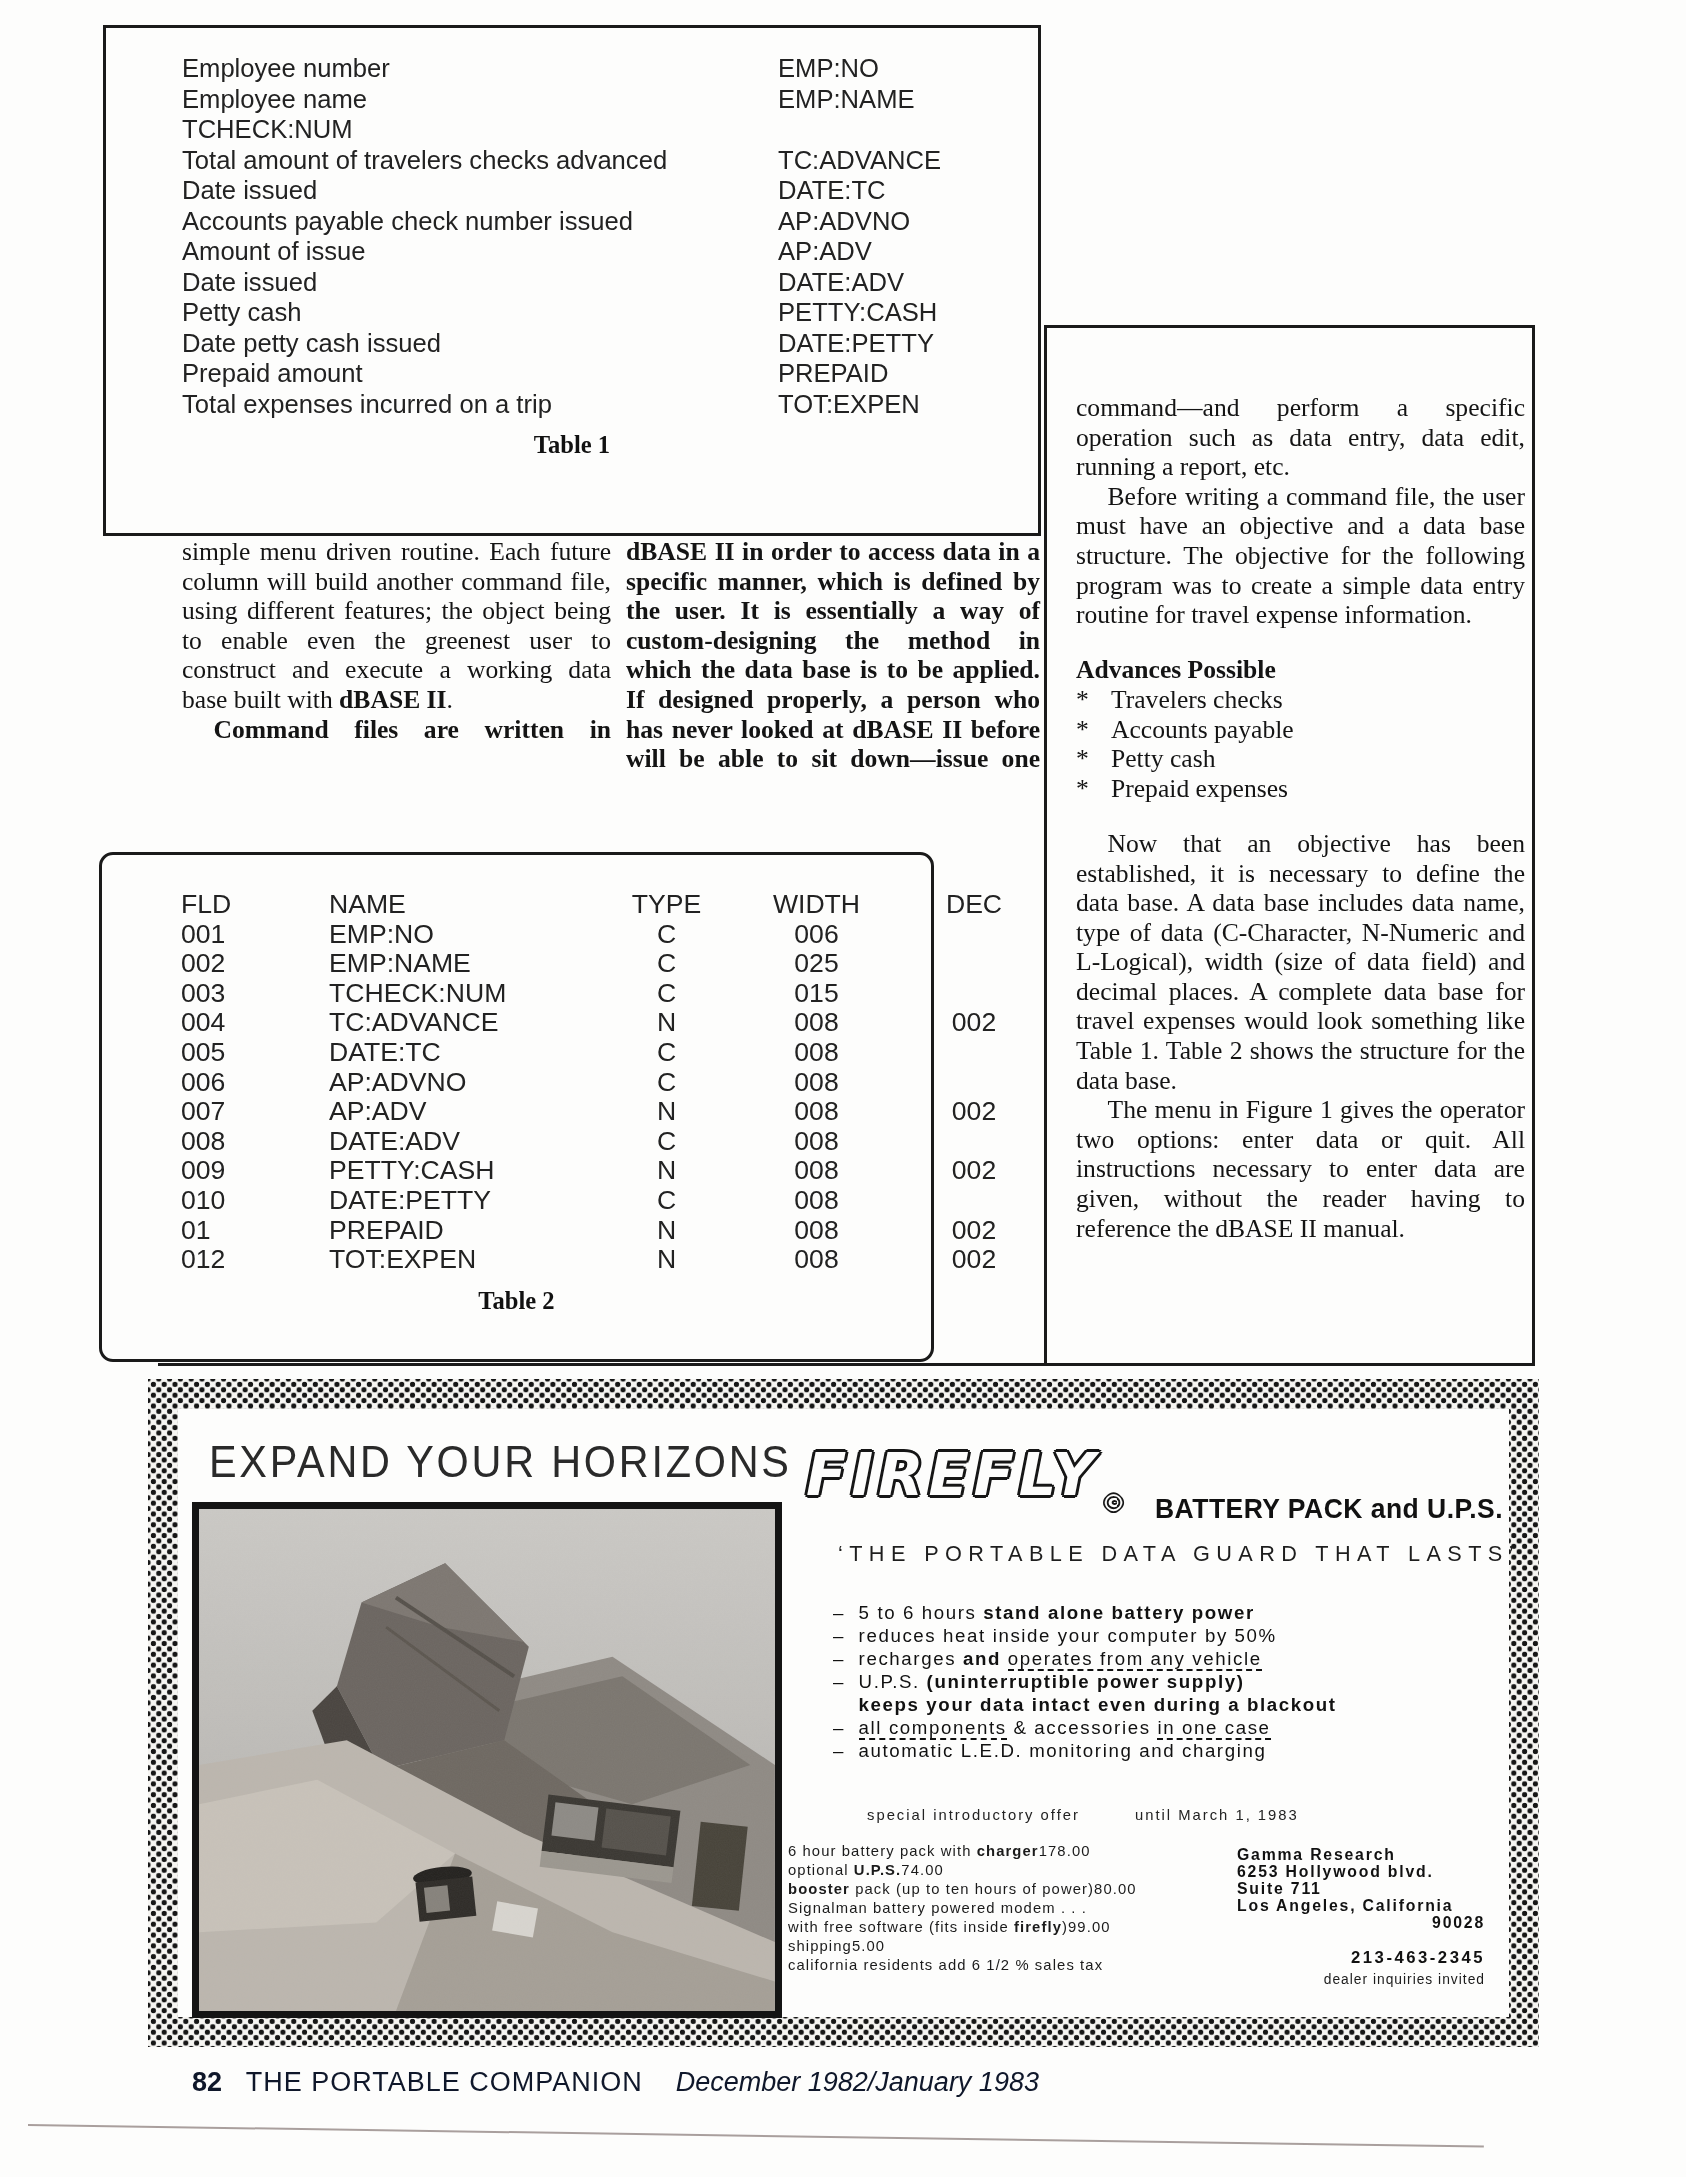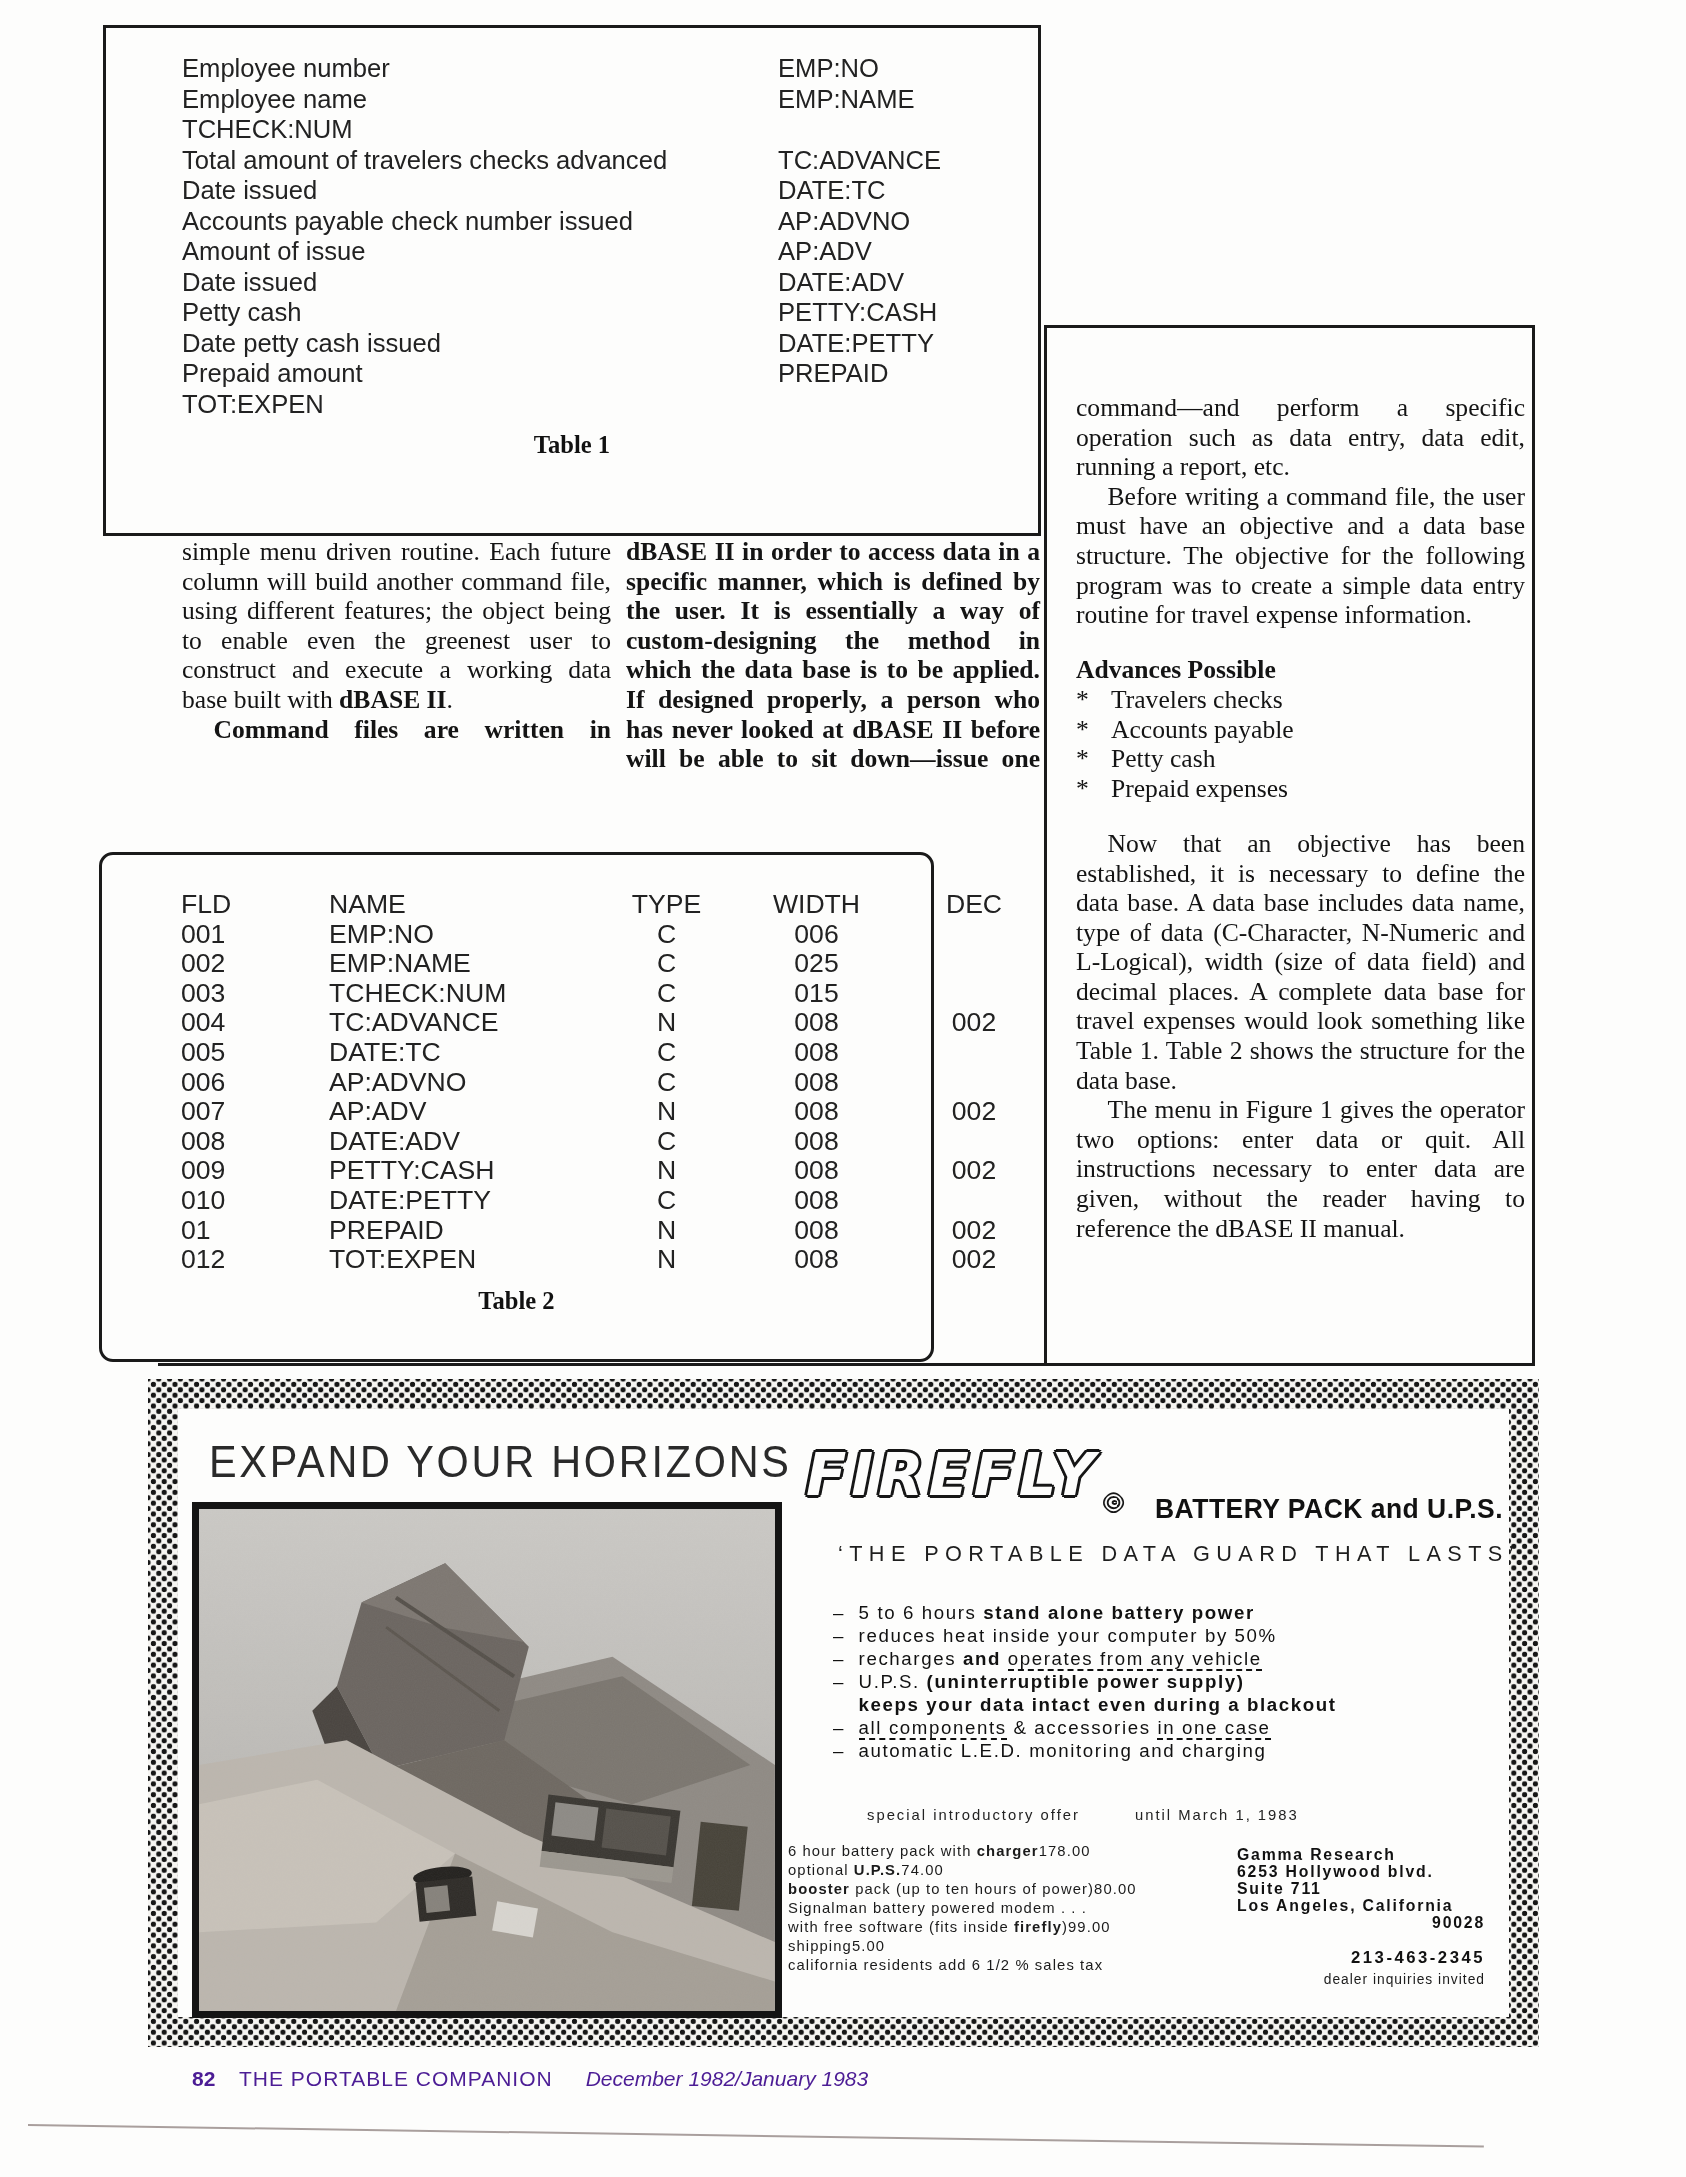--- a/index.html
+++ b/index.html
@@ -73,21 +73,21 @@
   .ad-address{left:1089px;top:467px;width:248px;font-family:"Liberation Sans",sans-serif;font-weight:bold;
               font-size:15.8px;line-height:17px;letter-spacing:1.8px;color:#111;}
   .addr-line{white-space:nowrap;}
   .addr-line.right{text-align:right;}
   .ad-phone{left:1089px;top:569px;width:248px;text-align:right;font-family:"Liberation Sans",sans-serif;
             font-weight:bold;font-size:16.7px;letter-spacing:2.5px;color:#111;}
   .ad-dealer{left:1089px;top:593px;width:248px;text-align:right;font-family:"Liberation Sans",sans-serif;
              font-size:13.8px;letter-spacing:1px;color:#1b1b1b;}
 
   
-  .footer{position:absolute;left:192px;top:2067px;font-family:"Liberation Sans",sans-serif;font-size:21px;color:#4c1d95;}
+  .footer{position:absolute;left:192px;top:2067px;font-family:"Liberation Sans",sans-serif;font-size:27px;color:#0f172a;}
   .footer .pg{font-weight:bold;margin-right:23.6px;}
   .footer .mag{letter-spacing:1px;margin-right:33px;}
   .footer .issue{font-style:italic;}
 
   .scan-line{position:absolute;left:27.6px;top:2124px;width:1456px;height:2px;background:#9a8e8c;
              transform:rotate(0.85deg);transform-origin:left center;opacity:.85;}
 </style>
 </head>
 <body>
 
@@ -132,20 +132,21 @@
         </div>
         <div class="t1-row">
           <span>Date petty cash issued</span>
           <span>DATE:PETTY</span>
         </div>
         <div class="t1-row">
           <span>Prepaid amount</span>
           <span>PREPAID</span>
         </div>
         <div class="t1-row">
+          <span>Total expenses incurred on a trip</span>
           <span>TOT:EXPEN</span>
         </div>
       </div>
     <div class="t-caption">Table 1</div>
   </div>
 
   <div class="col col1">
     <p><span>simple menu driven routine. Each future column will build another command file, using different features; the object being to enable even the greenest user to construct and execute a working data base built with </span><span class="b">dBASE II</span><span>.</span></p>
     <p class="ind jlast">Command files are written in</p>
   </div>

